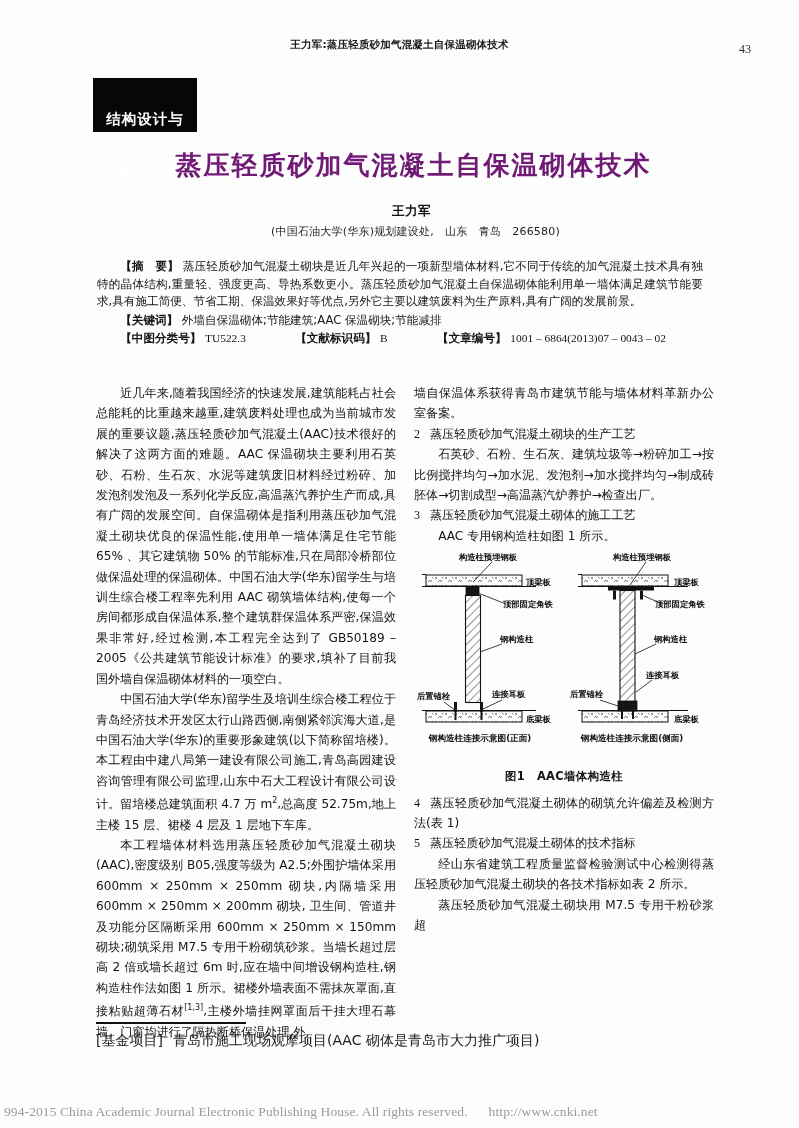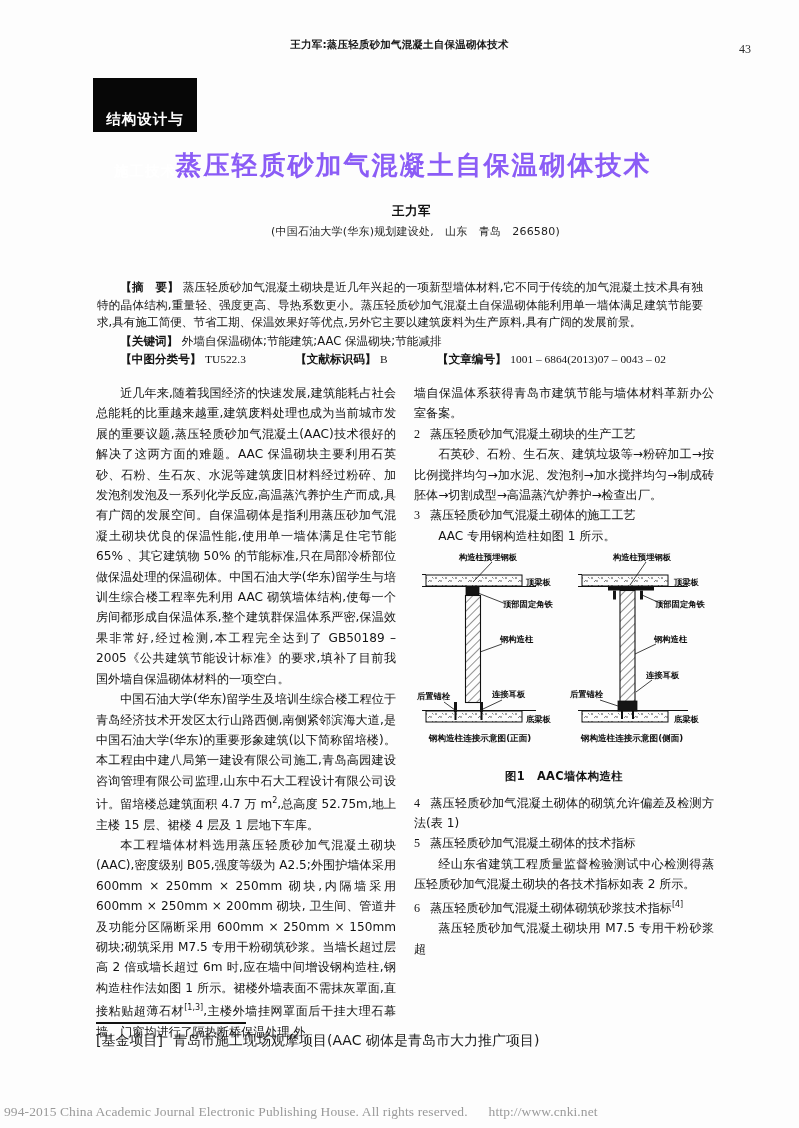--- a/index.html
+++ b/index.html
@@ -70,21 +70,21 @@
 
   
   .doc-title {
     position: absolute;
     top: 148px;
     left: 0; right: 0;
     text-align: center;
     font-size: 26px;
     font-weight: bold;
     letter-spacing: 2px;
-    color: #8b5cf6;
+    color: #701a75;
     padding-left: 28px;
   }
   .authors {
     position: absolute;
     top: 203px;
     left: 0; right: 0;
     text-align: center;
     font-size: 12.5px;
     font-weight: bold;
     letter-spacing: .5px;
@@ -104,21 +104,20 @@
   
   .abstract-block {
     position: absolute;
     left: 97px;
     top: 258px;
     width: 606px;
     font-size: 11.6px;
     line-height: 17.6px;
     text-align: justify;
     color: #151515;
-    margin-top: 21px;
   }
   .abs-para { text-indent: 2em; }
   .abs-label { font-weight: bold; }
   .kw-line, .class-line {
     text-indent: 2em;
     margin-top: 1px;
   }
   .class-line .gap { display: inline-block; width: 42px; }
   .mono-ish { font-family: "Liberation Serif", serif; font-size: 11.4px; }
 
@@ -365,23 +364,20 @@
 
     <p class="sec-head">
       <span class="sec-num lat">4</span><span>蒸压轻质砂加气混凝土砌体的砌筑允许偏差及检测方法(表 1)</span>
     </p>
 
     <p class="sec-head">
       <span class="sec-num lat">5</span><span>蒸压轻质砂加气混凝土砌体的技术指标</span>
     </p>
     <p class="indent">经山东省建筑工程质量监督检验测试中心检测得蒸压轻质砂加气混凝土砌块的各技术指标如表 2 所示。</p>
 
-    <p class="sec-head">
-      <span class="sec-num lat">6</span><span>蒸压轻质砂加气混凝土砌体砌筑砂浆技术指标</span><sup>[4]</sup>
-    </p>
     <p class="indent">蒸压轻质砂加气混凝土砌块用 M7.5 专用干粉砂浆超</p>
   </div>
 
   <div class="cnki-footer">
     <span>994-2015 China Academic Journal Electronic Publishing House. All rights reserved.</span>
     <span style="display:inline-block;width:14px"></span>
     <span>http://www.cnki.net</span>
   </div>
 
 </div>

